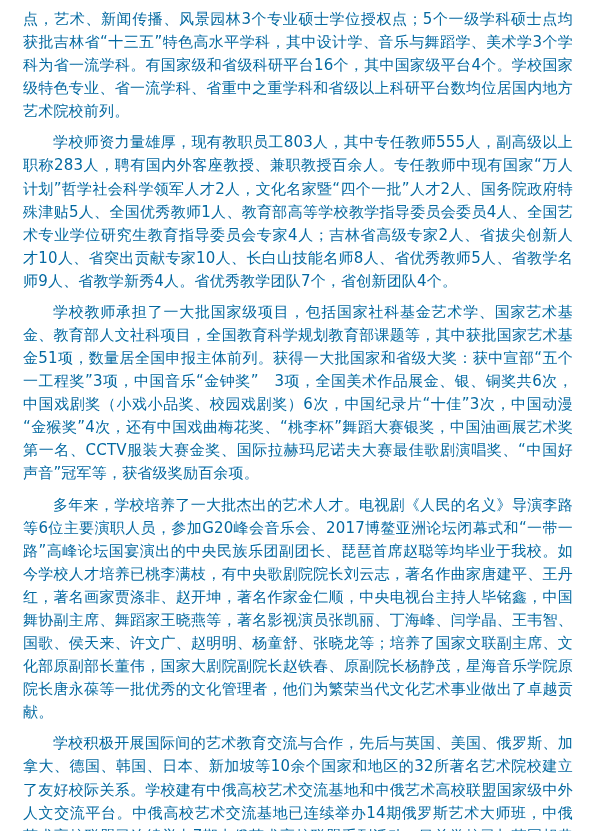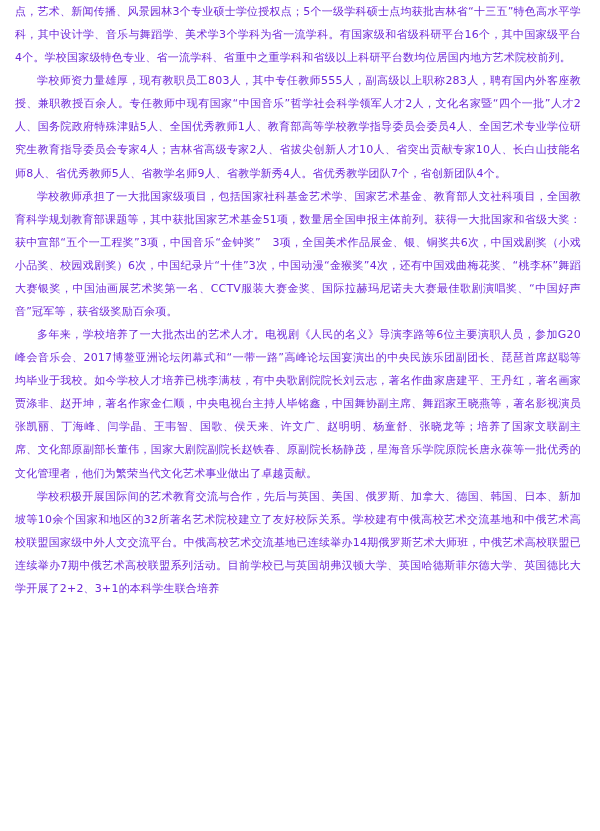--- a/index.html
+++ b/index.html
@@ -14,36 +14,36 @@
     font-family: "DejaVu Sans", "Liberation Sans", sans-serif;
   }
   .page {
     box-sizing: border-box;
     width: 600px;
     height: 831px;
     padding: 0 19px 0 15px;
     background: #ffffff;
   }
   .para {
-    margin: 0;
+    margin: 8px;
     padding: 0;
-    font-size: 11px;
+    font-size: 15px;
     line-height: 23.08px;
-    color: #6d28d9;
+    color: #0369a1;
     text-align: justify;
     letter-spacing: 0.2px;
     word-break: break-all;
     overflow-wrap: break-word;
   }
   .para.indent {
     text-indent: 2em;
   }
 </style>
 </head>
 <body>
 
 <div class="page">
   <p class="para">点，艺术、新闻传播、风景园林3个专业硕士学位授权点；5个一级学科硕士点均获批吉林省“十三五”特色高水平学科，其中设计学、音乐与舞蹈学、美术学3个学科为省一流学科。有国家级和省级科研平台16个，其中国家级平台4个。学校国家级特色专业、省一流学科、省重中之重学科和省级以上科研平台数均位居国内地方艺术院校前列。</p>
-  <p class="para indent">学校师资力量雄厚，现有教职员工803人，其中专任教师555人，副高级以上职称283人，聘有国内外客座教授、兼职教授百余人。专任教师中现有国家“中国音乐”哲学社会科学领军人才2人，文化名家暨“四个一批”人才2人、国务院政府特殊津贴5人、全国优秀教师1人、教育部高等学校教学指导委员会委员4人、全国艺术专业学位研究生教育指导委员会专家4人；吉林省高级专家2人、省拔尖创新人才10人、省突出贡献专家10人、长白山技能名师8人、省优秀教师5人、省教学名师9人、省教学新秀4人。省优秀教学团队7个，省创新团队4个。</p>
+  <p class="para indent">学校师资力量雄厚，现有教职员工803人，其中专任教师555人，副高级以上职称283人，聘有国内外客座教授、兼职教授百余人。专任教师中现有国家“万人计划”哲学社会科学领军人才2人，文化名家暨“四个一批”人才2人、国务院政府特殊津贴5人、全国优秀教师1人、教育部高等学校教学指导委员会委员4人、全国艺术专业学位研究生教育指导委员会专家4人；吉林省高级专家2人、省拔尖创新人才10人、省突出贡献专家10人、长白山技能名师8人、省优秀教师5人、省教学名师9人、省教学新秀4人。省优秀教学团队7个，省创新团队4个。</p>
   <p class="para indent">学校教师承担了一大批国家级项目，包括国家社科基金艺术学、国家艺术基金、教育部人文社科项目，全国教育科学规划教育部课题等，其中获批国家艺术基金51项，数量居全国申报主体前列。获得一大批国家和省级大奖：获中宣部“五个一工程奖”3项，中国音乐“金钟奖”　3项，全国美术作品展金、银、铜奖共6次，中国戏剧奖（小戏小品奖、校园戏剧奖）6次，中国纪录片“十佳”3次，中国动漫“金猴奖”4次，还有中国戏曲梅花奖、“桃李杯”舞蹈大赛银奖，中国油画展艺术奖第一名、CCTV服装大赛金奖、国际拉赫玛尼诺夫大赛最佳歌剧演唱奖、“中国好声音”冠军等，获省级奖励百余项。</p>
   <p class="para indent">多年来，学校培养了一大批杰出的艺术人才。电视剧《人民的名义》导演李路等6位主要演职人员，参加G20峰会音乐会、2017博鳌亚洲论坛闭幕式和“一带一路”高峰论坛国宴演出的中央民族乐团副团长、琵琶首席赵聪等均毕业于我校。如今学校人才培养已桃李满枝，有中央歌剧院院长刘云志，著名作曲家唐建平、王丹红，著名画家贾涤非、赵开坤，著名作家金仁顺，中央电视台主持人毕铭鑫，中国舞协副主席、舞蹈家王晓燕等，著名影视演员张凯丽、丁海峰、闫学晶、王韦智、国歌、侯天来、许文广、赵明明、杨童舒、张晓龙等；培养了国家文联副主席、文化部原副部长董伟，国家大剧院副院长赵铁春、原副院长杨静茂，星海音乐学院原院长唐永葆等一批优秀的文化管理者，他们为繁荣当代文化艺术事业做出了卓越贡献。</p>
   <p class="para indent">学校积极开展国际间的艺术教育交流与合作，先后与英国、美国、俄罗斯、加拿大、德国、韩国、日本、新加坡等10余个国家和地区的32所著名艺术院校建立了友好校际关系。学校建有中俄高校艺术交流基地和中俄艺术高校联盟国家级中外人文交流平台。中俄高校艺术交流基地已连续举办14期俄罗斯艺术大师班，中俄艺术高校联盟已连续举办7期中俄艺术高校联盟系列活动。目前学校已与英国胡弗汉顿大学、英国哈德斯菲尔德大学、英国德比大学开展了2+2、3+1的本科学生联合培养</p>
 </div>
 
 </body></html>

